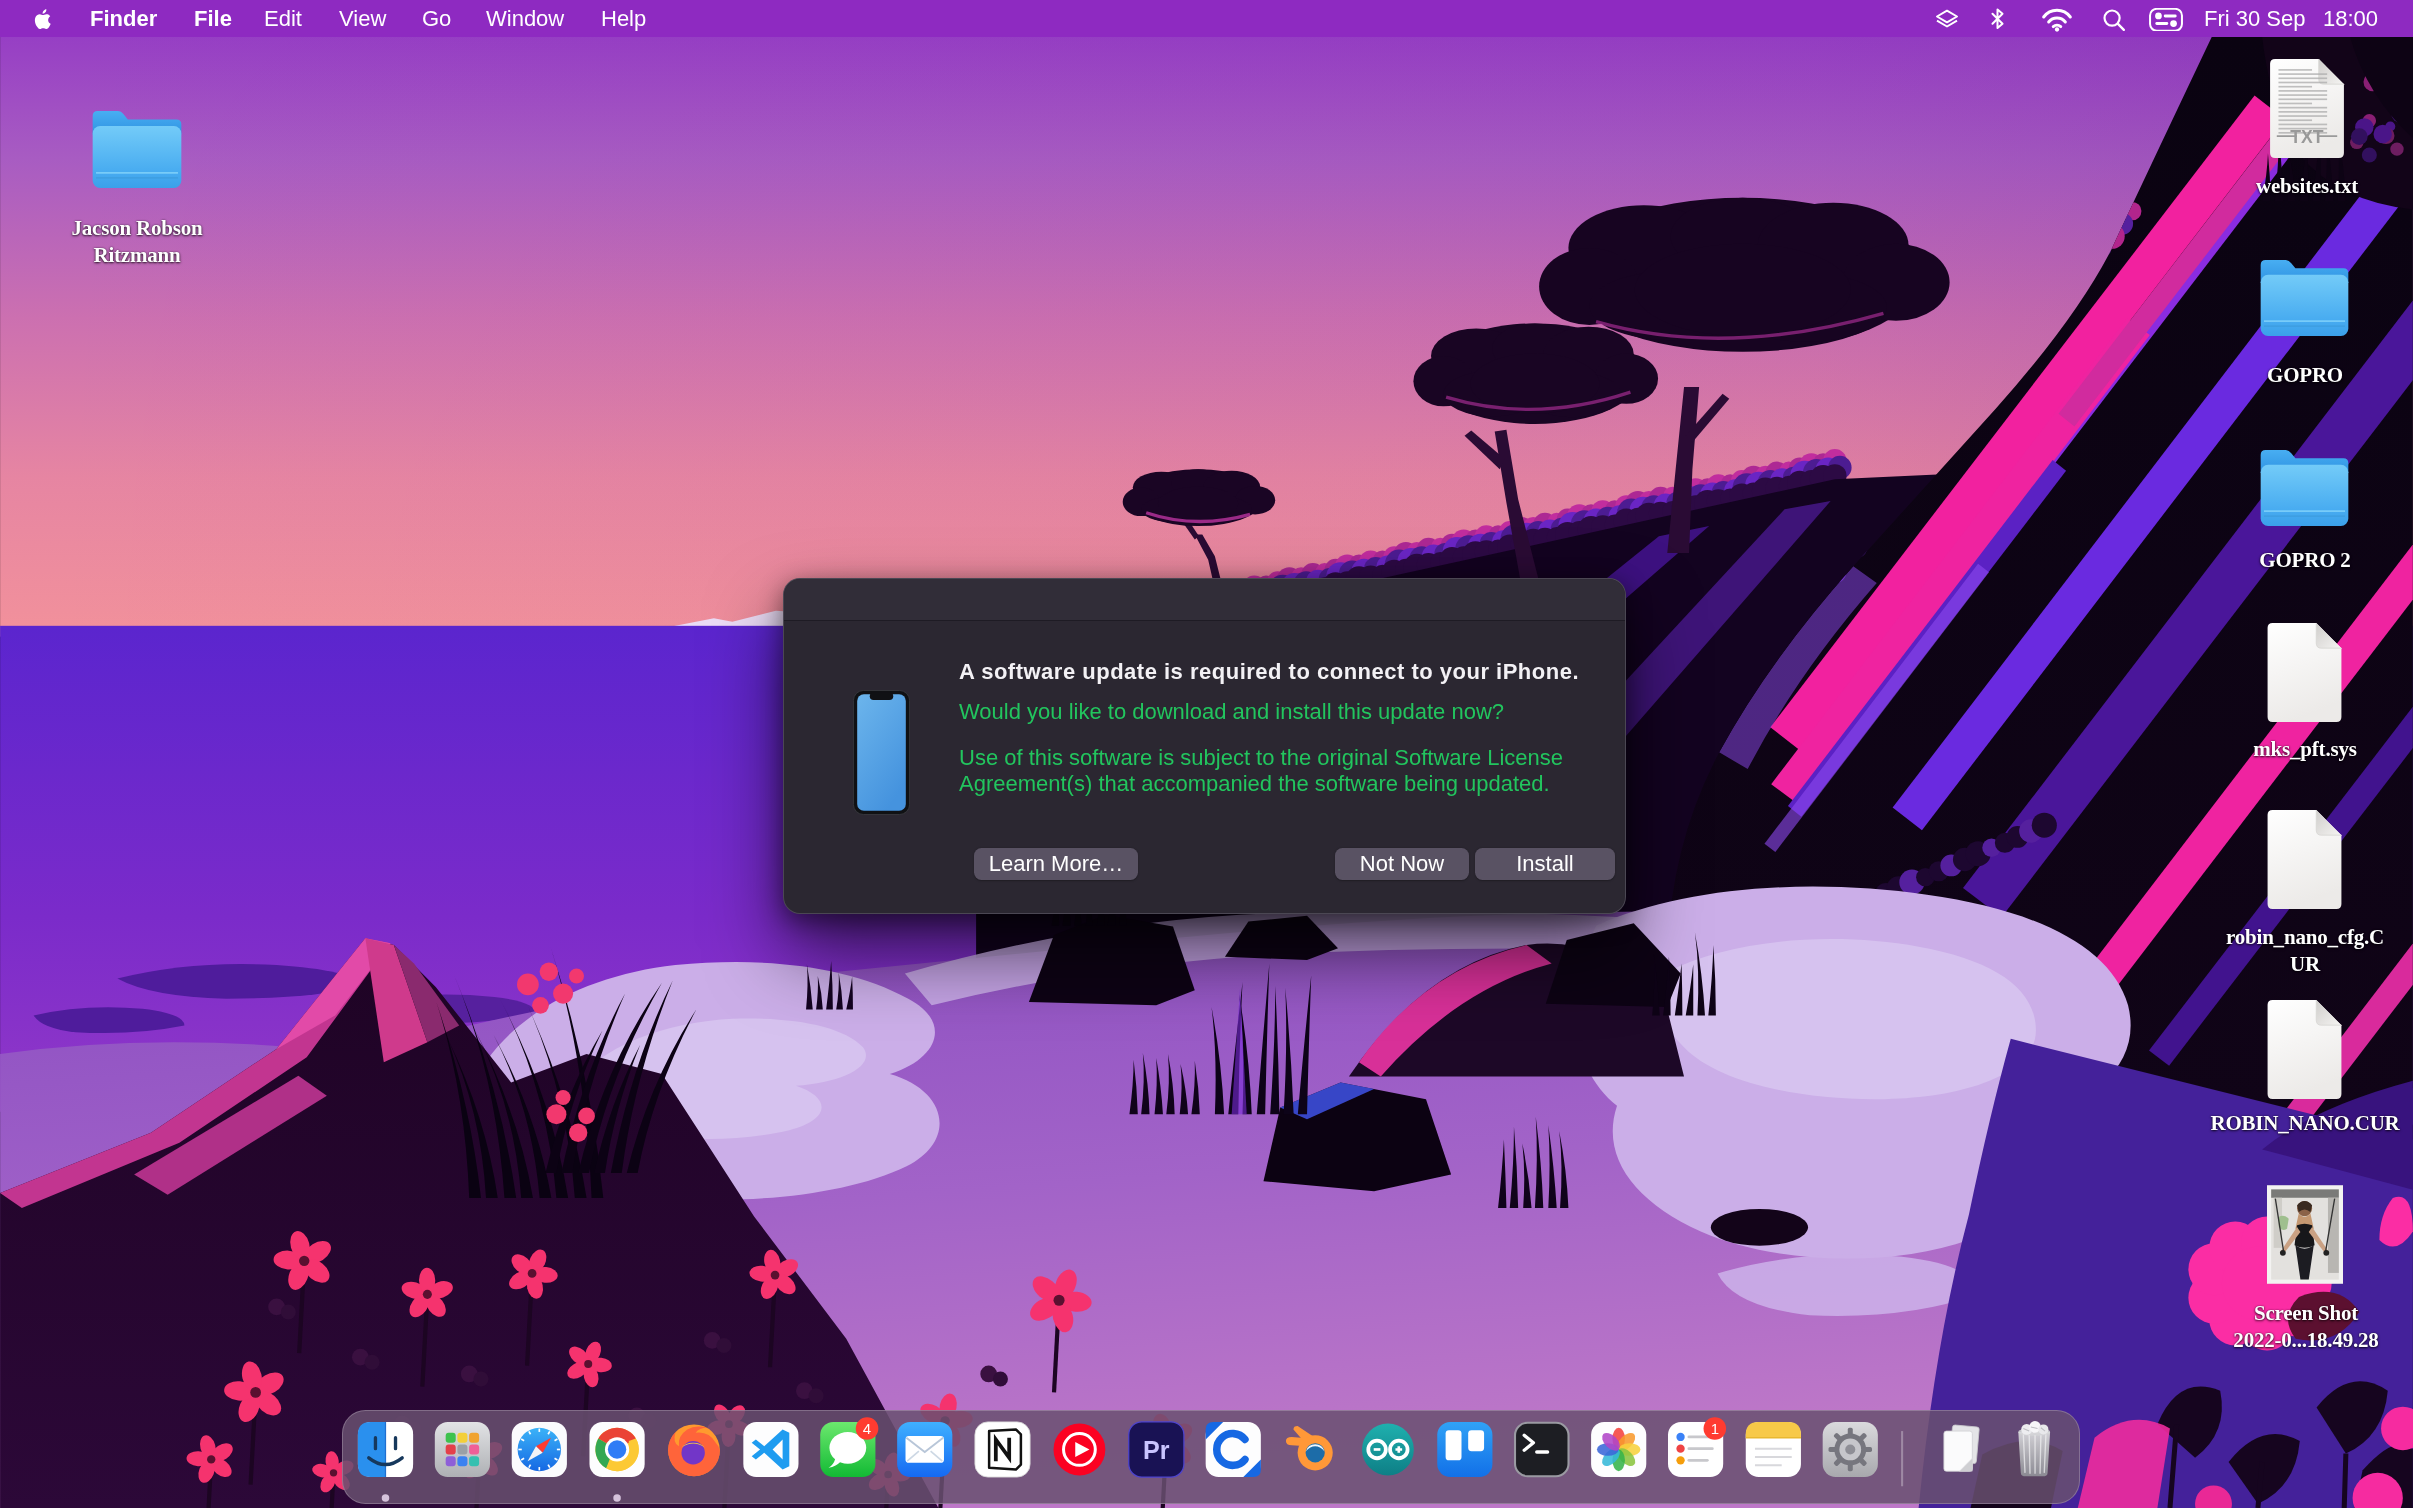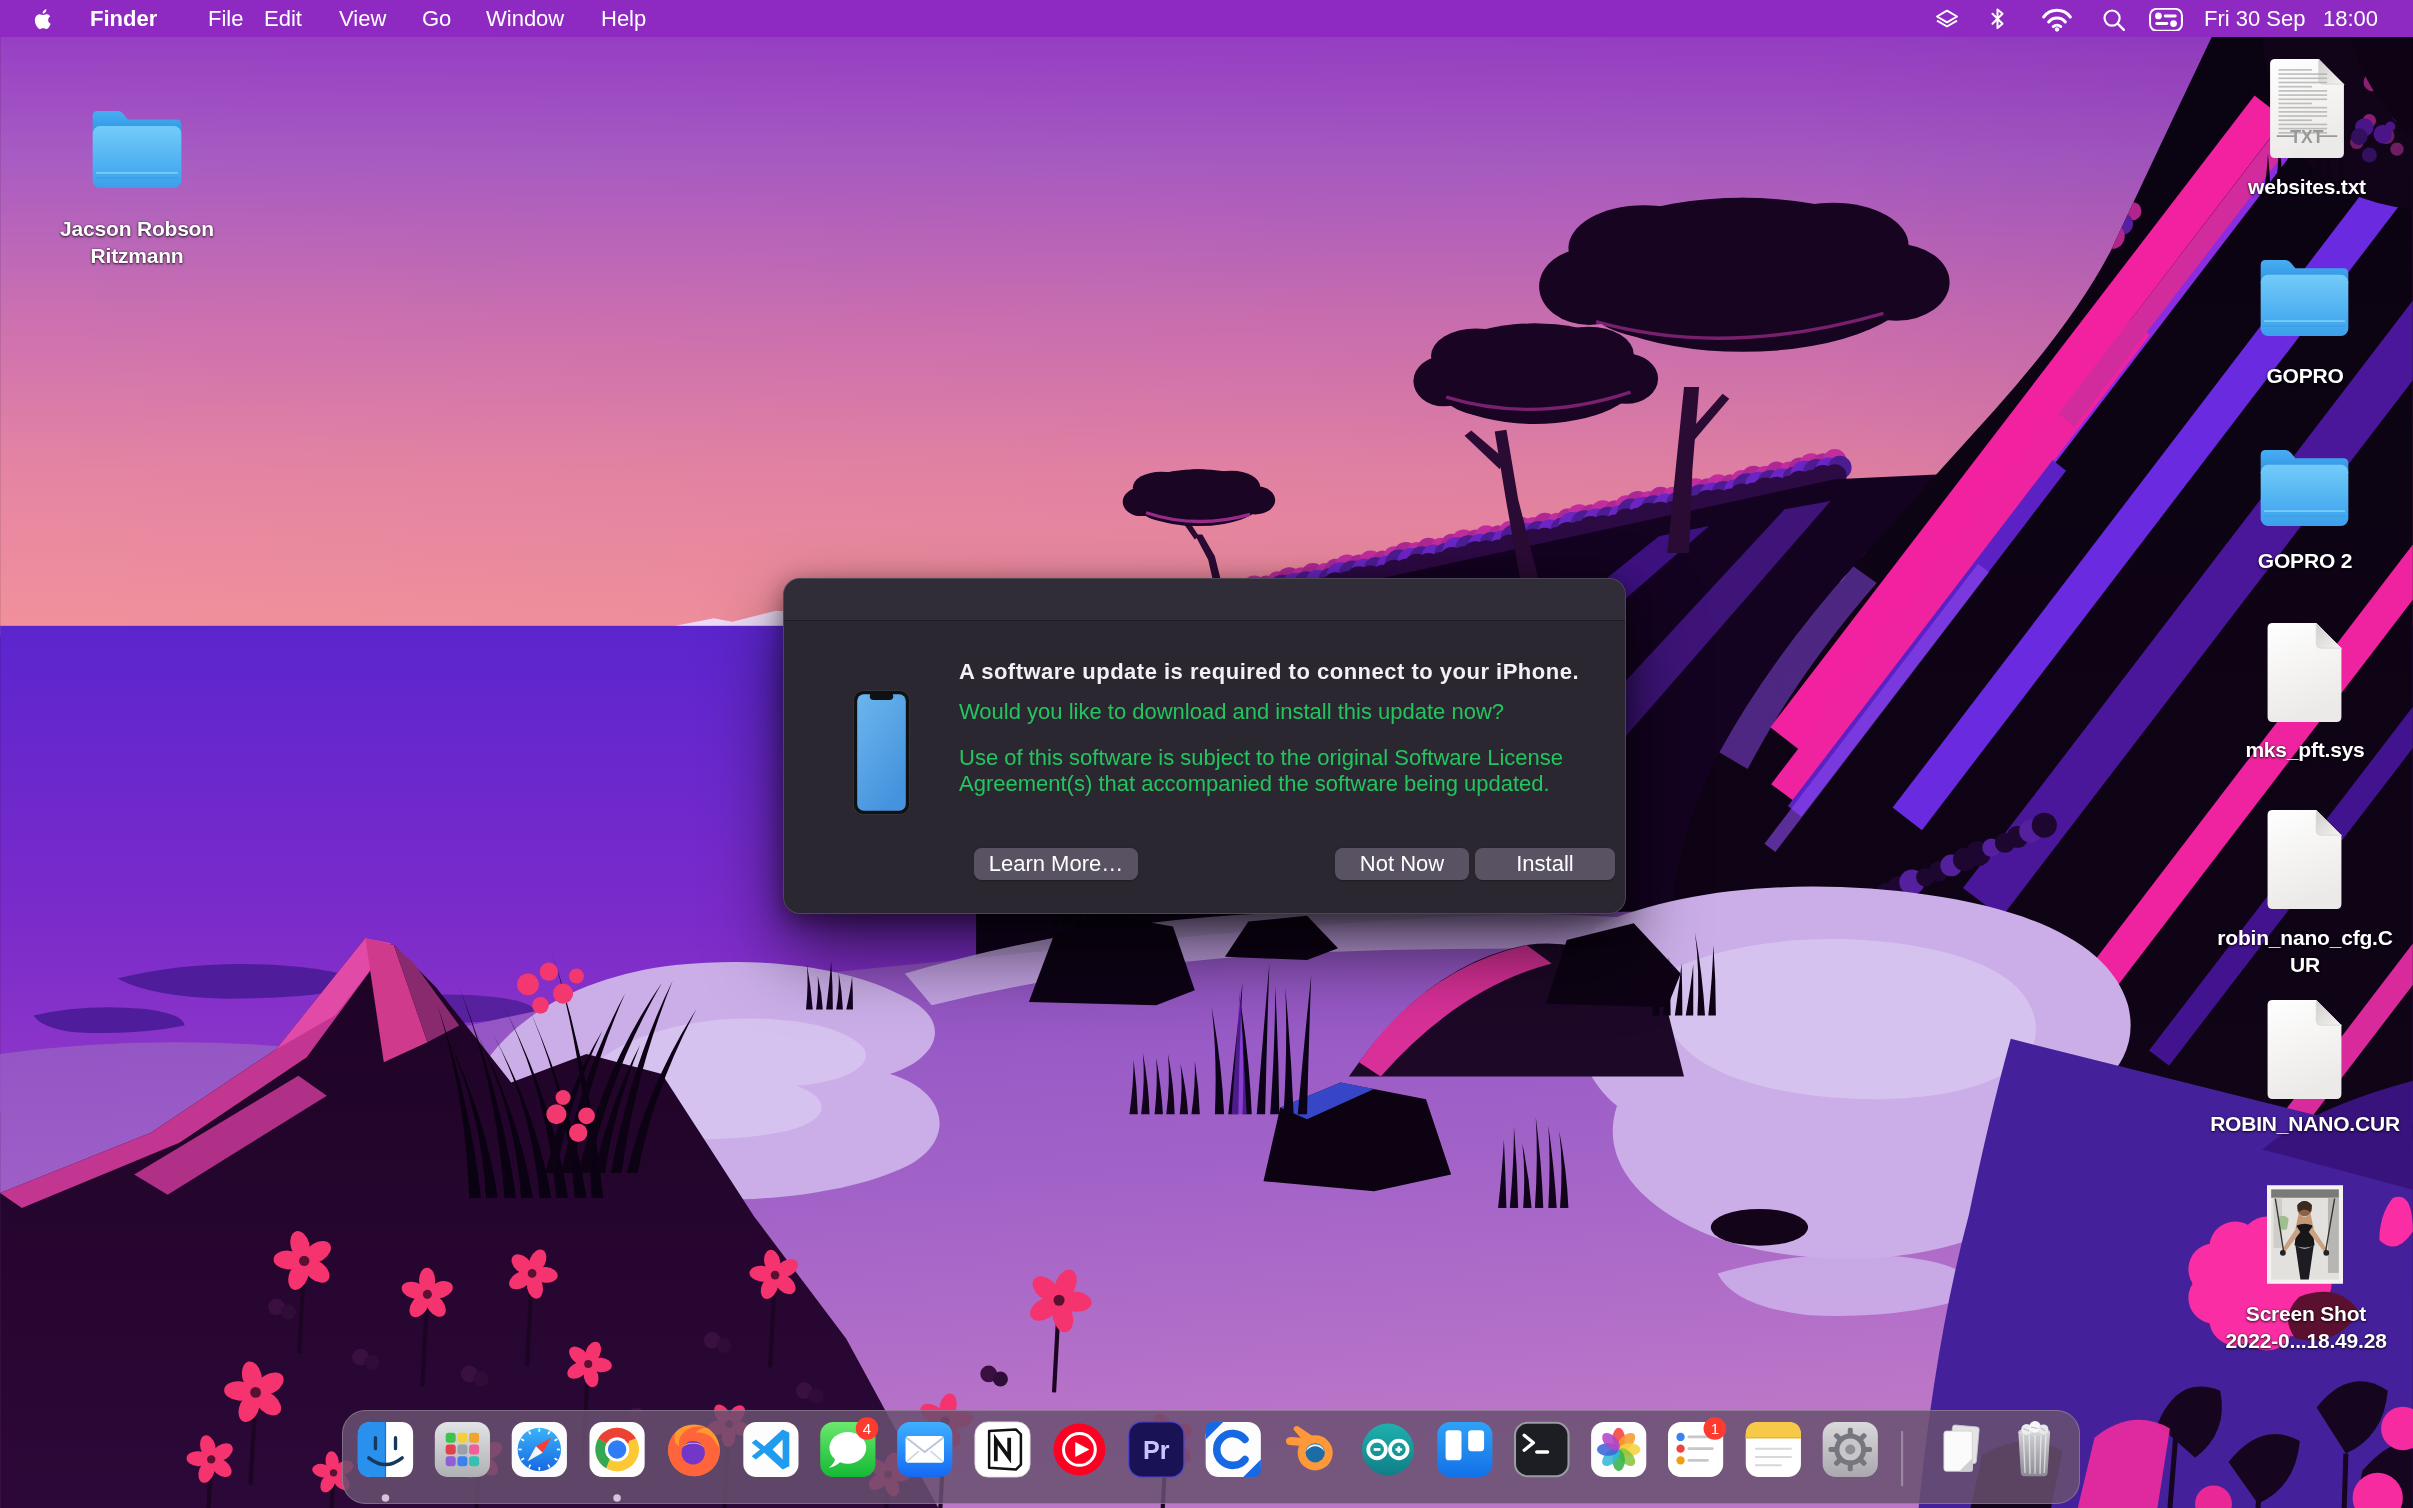--- a/index.html
+++ b/index.html
@@ -1,19 +1,19 @@
 <!DOCTYPE html>
 <html style="font-size:13.4px"><head><meta charset="utf-8"><style>html,body{margin:0;padding:0;width:2413px;height:1508px;overflow:hidden;background:#000;
 font-family:"Liberation Sans",sans-serif;-webkit-font-smoothing:antialiased;}
 .abs{position:absolute;}
 #menubar{position:absolute;left:0;top:0;width:2413px;height:37px;background:#8e2ac1;}
 .mtx{position:absolute;top:0;height:37px;line-height:37px;color:#fff;font-size:22px;}
 .dlabel{position:absolute;color:#fff;font-size:21px;font-weight:700;text-align:center;
 line-height:27px;letter-spacing:-0.2px;transform:translateX(-50%);
-text-shadow:0 0.8px 2.5px rgba(0,0,0,.8),0 0 1.7px rgba(0,0,0,.45);white-space:nowrap;}
+text-shadow:0 0.8px 2.5px rgba(0,0,0,.8),0 0 1.7px rgba(0,0,0,.45);white-space:nowrap;font-family:Liberation Serif, serif;}
 #dialog{position:absolute;left:783px;top:578px;width:841px;height:334px;background:#2b2731;
 border-radius:17px;border:0.8px solid rgba(125,120,135,.4);box-shadow:0 38px 75px rgba(0,0,0,.6),0 6.7px 25px rgba(0,0,0,.45);}
 #dlgtitle{position:absolute;left:0;top:0;width:100%;height:41px;background:#312d38;
 border-radius:17px 17px 0 0;border-bottom:0.8px solid #1e1b24;}
 .dtx{position:absolute;color:#22c55e;font-size:22px;line-height:26px;}
 .dbtn{position:absolute;height:32px;background:#595263;border-radius:7.5px;color:#fff;
 font-size:22px;text-align:center;line-height:31px;top:269px;box-shadow:0 0.8px 1.7px rgba(0,0,0,.3);}
 #dock{position:absolute;left:342px;top:1410px;width:1738px;height:94px;
 background:rgba(105,80,112,.85);border:0.8px solid rgba(255,255,255,.22);border-radius:23.5px;box-sizing:border-box;}
 </style></head>
@@ -768,21 +768,21 @@
 <path d="M10,16 L20,80 M81,16 L70,80" stroke="#333" stroke-width="1.6"></path>
 <circle cx="19" cy="81" r="3.5" fill="#222"></circle>
     <circle cx="71" cy="81" r="3.5" fill="#222"></circle>
 </svg>
 <div class="dlabel" style="left:2306px;top:1300px">Screen Shot<br>2022-0...18.49.28</div>
 <div id="menubar">
     <svg class="abs" style="left:32px;top:7.5px" width="20" height="22.6" viewBox="0 0 24 28">
       <path d="M19.6,14.8c0-3.1,2.5-4.6,2.6-4.7c-1.4-2.1-3.6-2.4-4.4-2.4c-1.9-0.2-3.7,1.1-4.6,1.1c-1,0-2.4-1.1-4-1.1c-2.1,0-4,1.2-5,3.1c-2.1,3.7-0.5,9.2,1.5,12.2c1,1.5,2.2,3.1,3.8,3c1.5-0.1,2.1-1,3.9-1c1.8,0,2.3,1,4,0.9c1.6,0,2.7-1.5,3.7-3c1.1-1.7,1.6-3.3,1.6-3.4C22.7,19.5,19.6,18.3,19.6,14.8z M16.2,5.4c0.8-1,1.4-2.4,1.2-3.8c-1.2,0-2.6,0.8-3.4,1.8c-0.7,0.9-1.4,2.3-1.2,3.7C14.1,7.2,15.4,6.4,16.2,5.4z" fill="#fff"></path>
     </svg>
     <span class="mtx" style="left:90px;font-weight:700">Finder</span>
-    <span class="mtx" style="left:208px;font-weight:400">File</span>
+    <span class="mtx" style="left:194px;font-weight:700">File</span>
     <span class="mtx" style="left:264px;font-weight:400">Edit</span>
     <span class="mtx" style="left:339px;font-weight:400">View</span>
     <span class="mtx" style="left:422px;font-weight:400">Go</span>
     <span class="mtx" style="left:486px;font-weight:400">Window</span>
     <span class="mtx" style="left:601px;font-weight:400">Help</span>
     <svg class="abs" style="left:1932px;top:7.5px" width="30" height="22" viewBox="0 0 36 26">
       <path d="M18,3 L30,10 18,17 6,10 Z" fill="none" stroke="#fff" stroke-width="2.4" stroke-linejoin="round"></path>
       <path d="M6,15 L18,22 30,15" fill="none" stroke="#fff" stroke-width="2.4" stroke-linejoin="round"></path>
     </svg>
     <svg class="abs" style="left:1989px;top:6.7px" width="17" height="23.5" viewBox="0 0 20 28">

